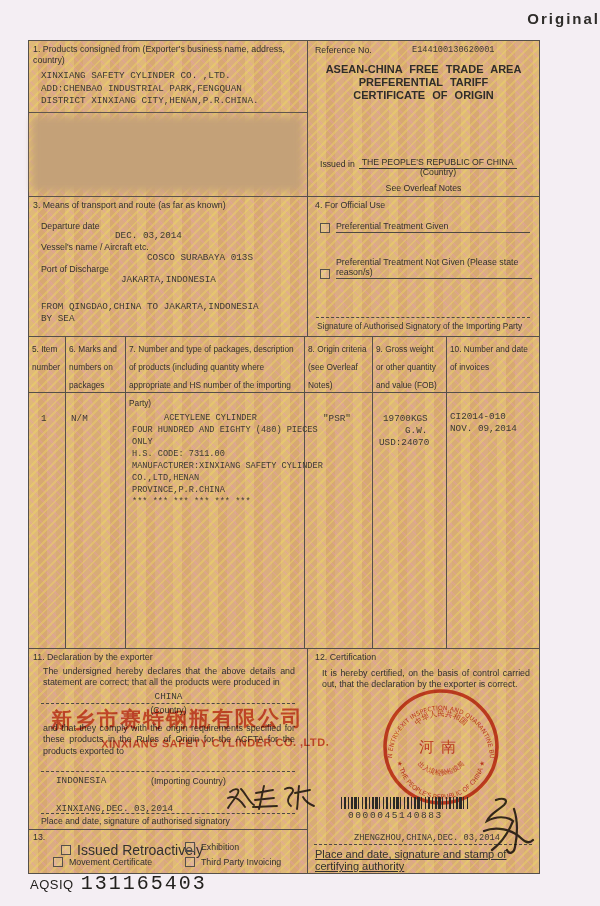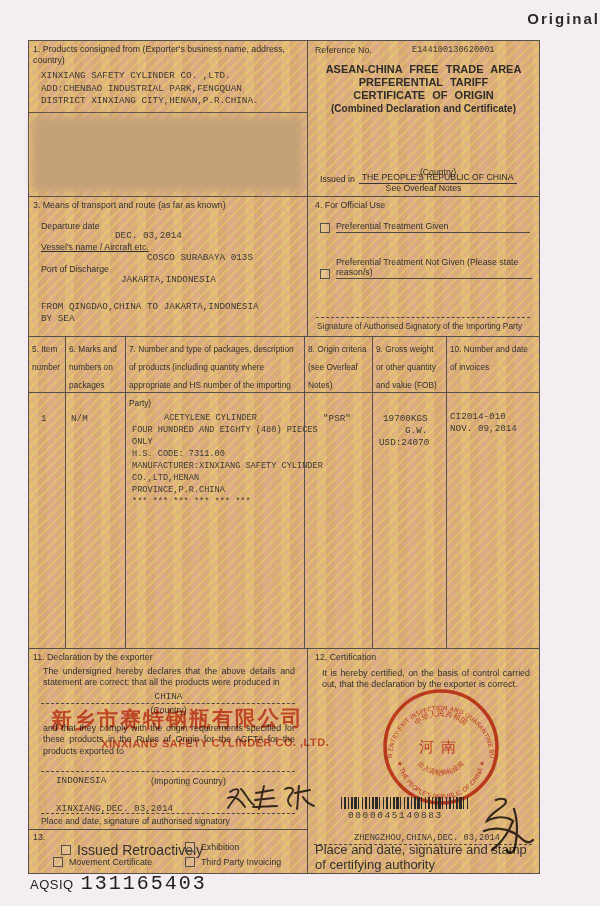--- a/index.html
+++ b/index.html
@@ -55,34 +55,33 @@
   <div class="box b-r b-b" style="left:0;top:72px;width:279px;height:84px;">
     <div class="blur-redact" style="left:3px;top:4px;width:270px;height:74px;"></div>
   </div>
 
   <div class="box b-b" style="left:279px;top:0;width:231px;height:156px;">
     <div class="lbl abs" style="left:7px;top:4px;">Reference No.</div>
     <div class="mono abs" style="left:104px;top:4px;font-size:8.6px;">E144100130620001</div>
     <div class="hdr-c" style="top:35px;font-size:11px;font-weight:bold;word-spacing:4px;">PREFERENTIAL TARIFF</div>
     <div class="hdr-c" style="top:22px;font-size:11px;font-weight:bold;word-spacing:4px;">ASEAN-CHINA FREE TRADE AREA</div>
     <div class="hdr-c" style="top:48px;font-size:11px;font-weight:bold;word-spacing:4px;">CERTIFICATE OF ORIGIN</div>
-    <div class="hdr-c" style="top:61.5px;font-size:10px;font-weight:bold;">(Combined Declaration and Certificate)</div>
-    <div class="abs" style="left:12px;top:131px;width:212px;display:flex;align-items:flex-end;font-size:8.7px;color:#2f2d29;">
+    <div class="abs" style="left:12px;top:116px;width:212px;display:flex;align-items:flex-end;font-size:8.7px;color:#2f2d29;">
       <span>Issued in</span>
       <span style="border-bottom:1px solid #3b3833;margin-left:4px;padding:0 3px 1px 3px;white-space:nowrap;">THE PEOPLE'S REPUBLIC OF CHINA</span>
     </div>
     <div class="hdr-c" style="top:126px;left:30px;width:200px;font-size:8.7px;">(Country)</div>
     <div class="hdr-c" style="top:142px;font-size:8.7px;">See Overleaf Notes</div>
   </div>
 
   <div class="box b-r b-b" style="left:0;top:156px;width:279px;height:140px;">
     <div class="lbl abs" style="left:4px;top:3px;">3. Means of transport and route (as far as known)</div>
     <div class="lbl abs" style="left:12px;top:24px;">Departure date</div>
     <div class="mono abs" style="left:86px;top:33px;">DEC. 03,2014</div>
-    <div class="lbl abs" style="left:12px;top:45px;text-decoration:underline;">Vessel's name / Aircraft etc.</div>
+    <div class="lbl abs" style="left:12px;top:45px;">Vessel's name / Aircraft etc.</div>
     <div class="mono abs" style="left:118px;top:55px;">COSCO SURABAYA 013S</div>
     <div class="lbl abs" style="left:12px;top:67px;">Port of Discharge</div>
     <div class="mono abs" style="left:92px;top:77px;">JAKARTA,INDONESIA</div>
     <div class="mono abs" style="left:12px;top:104px;">FROM QINGDAO,CHINA TO JAKARTA,INDONESIA</div>
     <div class="mono abs" style="left:12px;top:116px;">BY SEA</div>
   </div>
 
   <div class="box b-b" style="left:279px;top:156px;width:231px;height:140px;">
     <div class="lbl abs" style="left:7px;top:3px;">4. For Official Use</div>
     <div class="optrow" style="left:12px;top:24px;width:210px;">
@@ -181,21 +180,21 @@
         <text font-size="6.3"><textPath href="#arcBottom" startOffset="50%" text-anchor="middle">★ THE PEOPLE'S REPUBLIC OF CHINA ★</textPath></text>
         <text font-size="7.5"><textPath href="#arcCnTop" startOffset="50%" text-anchor="middle">中华人民共和国</textPath></text>
         <text x="61" y="66" font-size="15" letter-spacing="7" text-anchor="middle">河南</text>
         <text font-size="6.6"><textPath href="#arcCnBottom" startOffset="50%" text-anchor="middle">出入境检验检疫局</textPath></text>
       </g>
     </svg>
     <div class="barcode" style="left:33px;top:148px;width:127px;height:12px;"></div>
     <div class="mono abs" style="left:40px;top:161px;font-size:9.5px;letter-spacing:1.6px;">0000045140883</div>
     <div class="mono abs" style="left:14px;top:184px;font-size:8.7px;margin-left:32px;">ZHENGZHOU,CHINA,DEC. 03,2014</div>
     <div class="dash" style="left:6px;top:195px;width:218px;"></div>
-    <div class="small abs" style="left:7px;top:193px;font-size:13px;">Place and date, signature and stamp of certifying authority</div>
+    <div class="small abs" style="left:7px;top:199px;font-size:11px;text-decoration:underline;">Place and date, signature and stamp of certifying authority</div>
     <svg class="sig" style="left:168px;top:146px;" width="60" height="66" viewBox="0 0 60 66">
       <g fill="none" stroke="#1f1d1a" stroke-width="2.2" stroke-linecap="round" opacity="0.88">
         <path d="M20,5 C28,2 33,5 28,10 C20,17 14,19 11,26 C20,21 31,21 37,26 C31,41 24,49 16,55"></path>
         <path d="M8,36 C20,31 36,34 46,44 C50,48 54,48 57,45"></path>
         <path d="M38,14 C41,23 42,37 39,52 C38,58 33,60 31,55"></path>
       </g>
     </svg>
   </div>
 
   <div class="box b-r" style="left:0;top:789px;width:279px;height:43px;">

